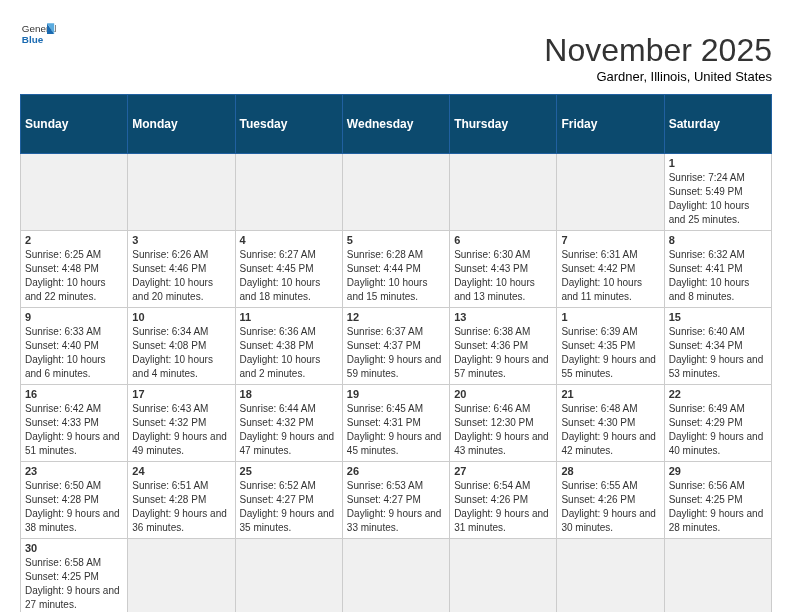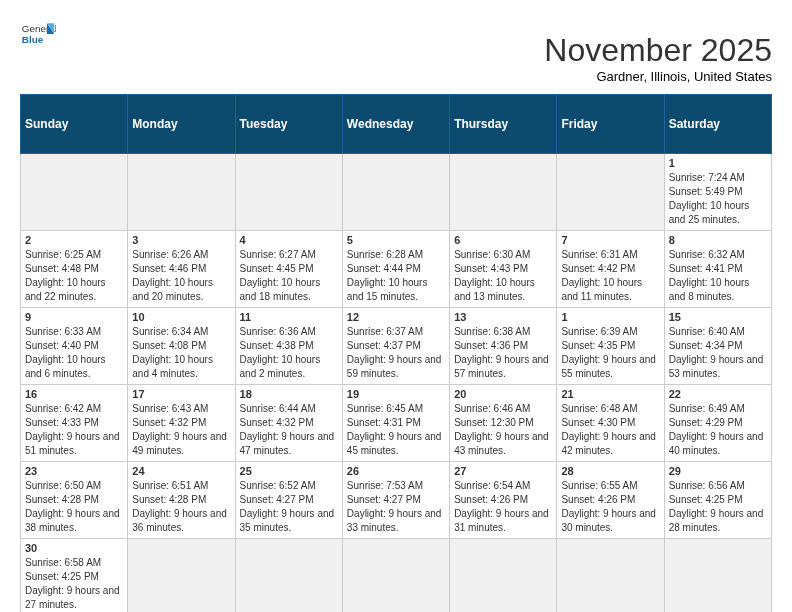--- a/index.html
+++ b/index.html
@@ -279,21 +279,21 @@
 Daylight: 9 hours and 36 minutes.</div>
           </td>
           <td>
             <span class="day-number">25</span>
             <div class="day-info">Sunrise: 6:52 AM
 Sunset: 4:27 PM
 Daylight: 9 hours and 35 minutes.</div>
           </td>
           <td>
             <span class="day-number">26</span>
-            <div class="day-info">Sunrise: 7:53 AM
+            <div class="day-info">Sunrise: 6:53 AM
 Sunset: 4:27 PM
 Daylight: 9 hours and 33 minutes.</div>
           </td>
           <td>
             <span class="day-number">27</span>
             <div class="day-info">Sunrise: 6:54 AM
 Sunset: 4:26 PM
 Daylight: 9 hours and 31 minutes.</div>
           </td>
           <td>

